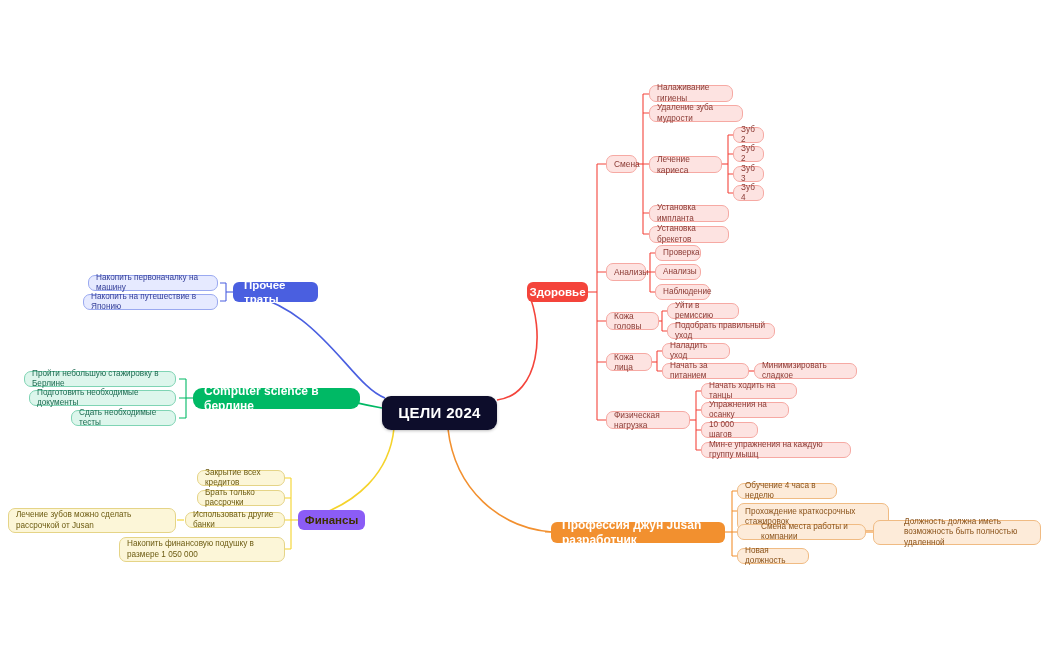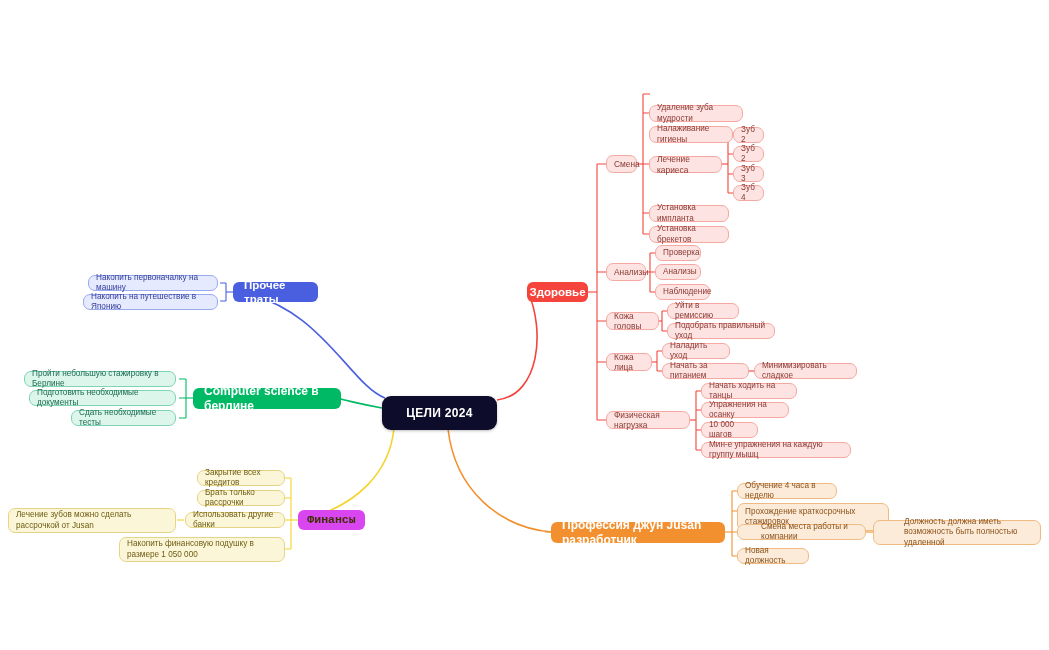--- a/index.html
+++ b/index.html
@@ -16,21 +16,21 @@
     position:absolute;
     box-sizing:border-box;
     display:flex;align-items:center;
     white-space:pre-wrap;
     line-height:1.25;
   }
   
   .root{
     background:#0d0d2b;color:#ffffff;
     border-radius:9px;
-    font-size:12px;font-weight:700;letter-spacing:.3px;
+    font-size:15px;font-weight:700;letter-spacing:.3px;
     padding:0 14px;justify-content:center;
     box-shadow:0 1px 3px rgba(0,0,0,.25);
   }
   
   .l1{
     border-radius:6px;
     font-size:11.5px;font-weight:700;
     color:#ffffff;
     padding:0 11px;justify-content:center;
   }
@@ -42,21 +42,21 @@
     border:1px solid;
     font-size:8.2px;
     padding:3px 7px;
     color:#333;
   }
   .leaf.l2{font-size:8.4px;}
   
   .red   {background:#f4443b;}
   .blue  {background:#4a5fe0;}
   .green {background:#00b965;}
-  .yellow{background:#d946ef;font-family:Liberation Mono, monospace;}
+  .yellow{background:#8b5cf6;}
   .orange{background:#f2902f;}
 
   .lf-red   {background:#fde3e1;border-color:#f6a9a3;color:#8a3a34;}
   .lf-blue  {background:#e6eaff;border-color:#9aa9f0;color:#36409a;}
   .lf-green {background:#ddf6ec;border-color:#7fd4b4;color:#1d6b51;}
   .lf-yellow{background:#fcf6d8;border-color:#e5d487;color:#6d5c13;}
   .lf-orange{background:#fdebd9;border-color:#f0bb83;color:#8a531b;}
 </style>
 </head>
 <body>
@@ -118,21 +118,21 @@
     <path d="M732,491 L732,556" stroke="#f2902f" stroke-width="1.1" fill="none"></path>
     <path d="M732,491 L738,491 M732,511 L738,511 M732,532 L738,532 M732,556 L738,556" stroke="#f2902f" stroke-width="1.1" fill="none"></path>
     <path d="M866,532 L874,532" stroke="#f2902f" stroke-width="1.1" fill="none"></path>
   </svg>
 
   <div class="node root" style="left:382px;top:396px;width:115px;height:34px;">ЦЕЛИ 2024</div>
 
   <div class="node l1 red" style="left:527px;top:282px;width:61px;height:20px;">Здоровье</div>
 
   <div class="node leaf lf-red l2" style="left:606px;top:155px;width:31px;height:18px;">Смена</div>
-  <div class="node leaf lf-red" style="left:649px;top:85px;width:84px;height:17px;margin-top:41px;">Налаживание гигиены</div>
+  <div class="node leaf lf-red" style="left:649px;top:85px;width:84px;height:17px;">Налаживание гигиены</div>
   <div class="node leaf lf-red" style="left:649px;top:105px;width:94px;height:17px;">Удаление зуба мудрости</div>
   <div class="node leaf lf-red l2" style="left:649px;top:156px;width:73px;height:17px;">Лечение кариеса</div>
   <div class="node leaf lf-red" style="left:733px;top:127px;width:31px;height:16px;">Зуб 2</div>
   <div class="node leaf lf-red" style="left:733px;top:146px;width:31px;height:16px;">Зуб 2</div>
   <div class="node leaf lf-red" style="left:733px;top:166px;width:31px;height:16px;">Зуб 3</div>
   <div class="node leaf lf-red" style="left:733px;top:185px;width:31px;height:16px;">Зуб 4</div>
   <div class="node leaf lf-red" style="left:649px;top:205px;width:80px;height:17px;">Установка импланта</div>
   <div class="node leaf lf-red" style="left:649px;top:226px;width:80px;height:17px;">Установка брекетов</div>
 
   <div class="node leaf lf-red l2" style="left:606px;top:263px;width:40px;height:18px;">Анализы</div>
@@ -152,21 +152,21 @@
   <div class="node leaf lf-red l2" style="left:606px;top:411px;width:84px;height:18px;">Физическая нагрузка</div>
   <div class="node leaf lf-red" style="left:701px;top:383px;width:96px;height:16px;">Начать ходить на танцы</div>
   <div class="node leaf lf-red" style="left:701px;top:402px;width:88px;height:16px;">Упражнения на осанку</div>
   <div class="node leaf lf-red" style="left:701px;top:422px;width:57px;height:16px;">10 000 шагов</div>
   <div class="node leaf lf-red" style="left:701px;top:442px;width:150px;height:16px;">Мин-е упражнения на каждую группу мышц</div>
 
   <div class="node l1 blue" style="left:233px;top:282px;width:85px;height:20px;">Прочее траты</div>
   <div class="node leaf lf-blue" style="left:88px;top:275px;width:130px;height:16px;">Накопить первоначалку на машину</div>
   <div class="node leaf lf-blue" style="left:83px;top:294px;width:135px;height:16px;">Накопить на путешествие в Японию</div>
 
-  <div class="node l1 green wide" style="left:193px;top:388px;width:148px;height:21px;">Computer science в берлине</div>
+  <div class="node l1 green wide" style="left:193px;top:388px;width:167px;height:21px;border-radius:9px;">Computer science в берлине</div>
   <div class="node leaf lf-green" style="left:24px;top:371px;width:152px;height:16px;">Пройти небольшую стажировку в Берлине</div>
   <div class="node leaf lf-green" style="left:29px;top:390px;width:147px;height:16px;">Подготовить необходимые документы</div>
   <div class="node leaf lf-green" style="left:71px;top:410px;width:105px;height:16px;">Сдать необходимые тесты</div>
 
   <div class="node l1 yellow" style="left:298px;top:510px;width:67px;height:20px;">Финансы</div>
   <div class="node leaf lf-yellow" style="left:197px;top:470px;width:88px;height:16px;">Закрытие всех кредитов</div>
   <div class="node leaf lf-yellow" style="left:197px;top:490px;width:88px;height:16px;">Брать только рассрочки</div>
   <div class="node leaf lf-yellow" style="left:185px;top:512px;width:100px;height:16px;">Использовать другие банки</div>
   <div class="node leaf lf-yellow" style="left:8px;top:508px;width:168px;height:25px;">Лечение зубов можно сделать рассрочкой от Jusan</div>
   <div class="node leaf lf-yellow" style="left:119px;top:537px;width:166px;height:25px;">Накопить финансовую подушку в размере 1 050 000</div>

